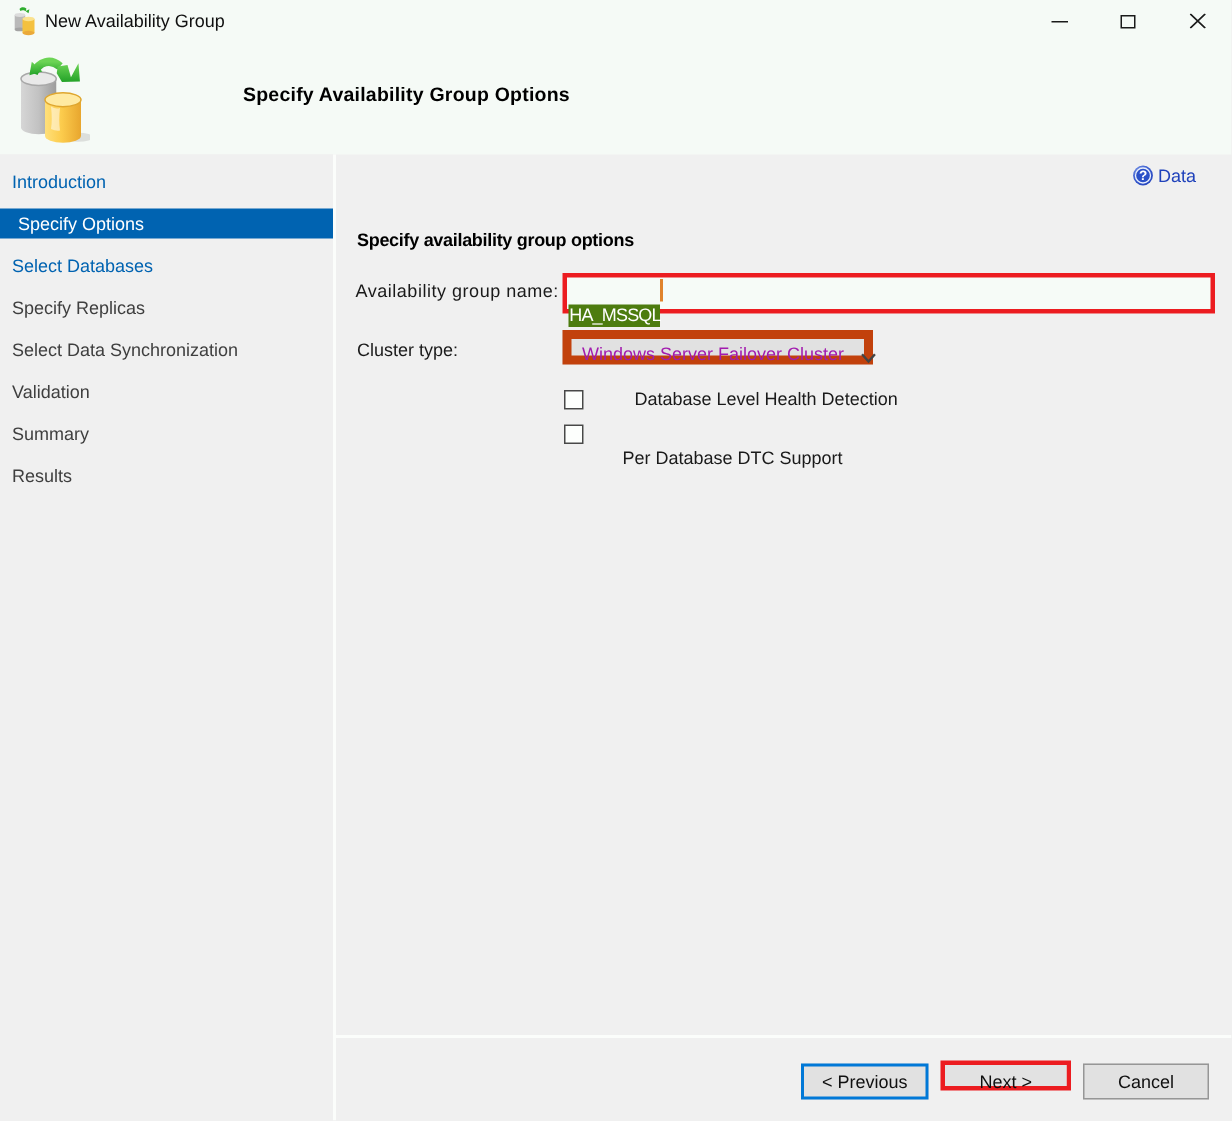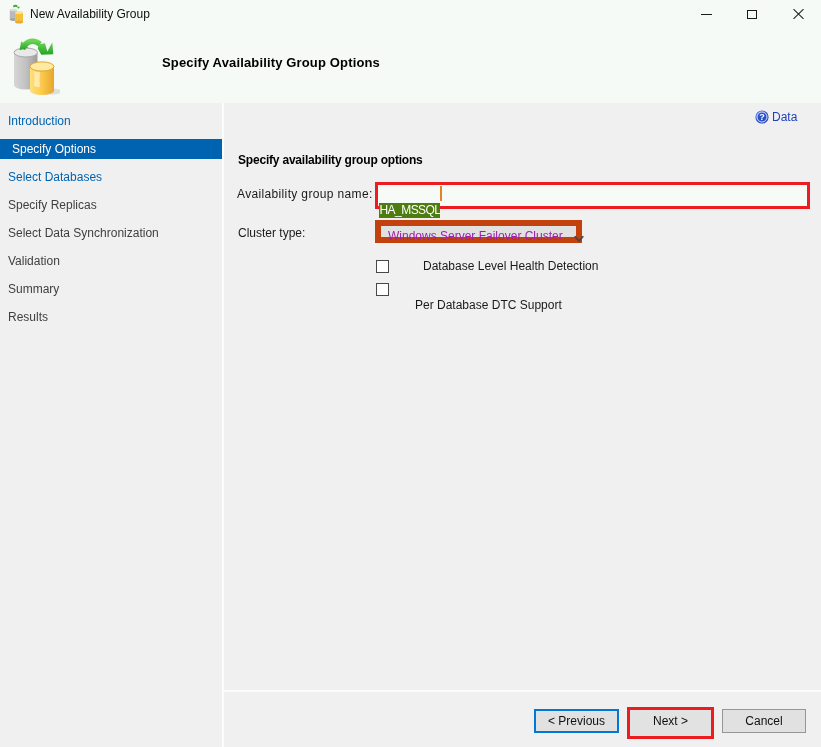--- a/index.html
+++ b/index.html
@@ -29,21 +29,21 @@
 .ls1 { letter-spacing:0.35px; }
 .input-annot { position:absolute; left:375px; top:182px; width:435px; height:27px; border:3px solid #ec1c20; background:#f6fbf7; }
 .sel-text { position:absolute; left:0.5px; top:18px; width:61px; height:15px; line-height:15px; background:#4d7c0f; color:#fff; font-size:12px; padding-left:1px; letter-spacing:-0.55px; white-space:nowrap; }
 .cursor { position:absolute; left:61.5px; top:1px; width:2px; height:15px; background:#e0832c; }
 .dropdown { position:absolute; left:375px; top:220px; width:207px; height:23px; background:#e1e1e1; border:6px solid #c2410c; font-size:12px; color:#a21caf; line-height:21px; padding-left:7px; }
 .checkbox { position:absolute; width:12.5px; height:12.5px; background:#fdfffd; border:1px solid #484848; }
 
 .hsep { position:absolute; left:224px; top:690px; width:597px; height:2px; background:#fbfdfb; }
 .btn { position:absolute; font-size:12px; color:#101010; text-align:center; background:#e1e1e1; }
 .btn-prev { left:534px; top:709px; width:85px; height:24px; border:2px solid #0078d7; line-height:20px; }
-.btn-next-annot { left:627px; top:707px; width:87px; height:32px; border:3px solid #ec1c20; background:#e2e2e2; }
+.btn-next-annot { left:627px; top:707px; width:87px; height:20px; border:3px solid #ec1c20; background:#e2e2e2; }
 .btn-next-inner { width:100%; height:100%; background:#e2e2e2; font-size:12px; line-height:22px; text-align:center; }
 .btn-cancel { left:722px; top:709px; width:84px; height:24px; border:1px solid #969696; line-height:22px; }
 </style>
 </head>
 <body>
 
 <div class="header">
 
   <svg class="abs" style="left:8px; top:4px;" width="18" height="20" viewBox="0 0 18 20">
     <path d="M5,2 C6,0.5 8,0.5 9.6,1.6 L9.2,3.4 L11.6,2.2 L11,4.8 L9.8,4.0 C8.6,2.6 6.6,2.4 5.6,3.4 Z" fill="#2eae2e"></path>

